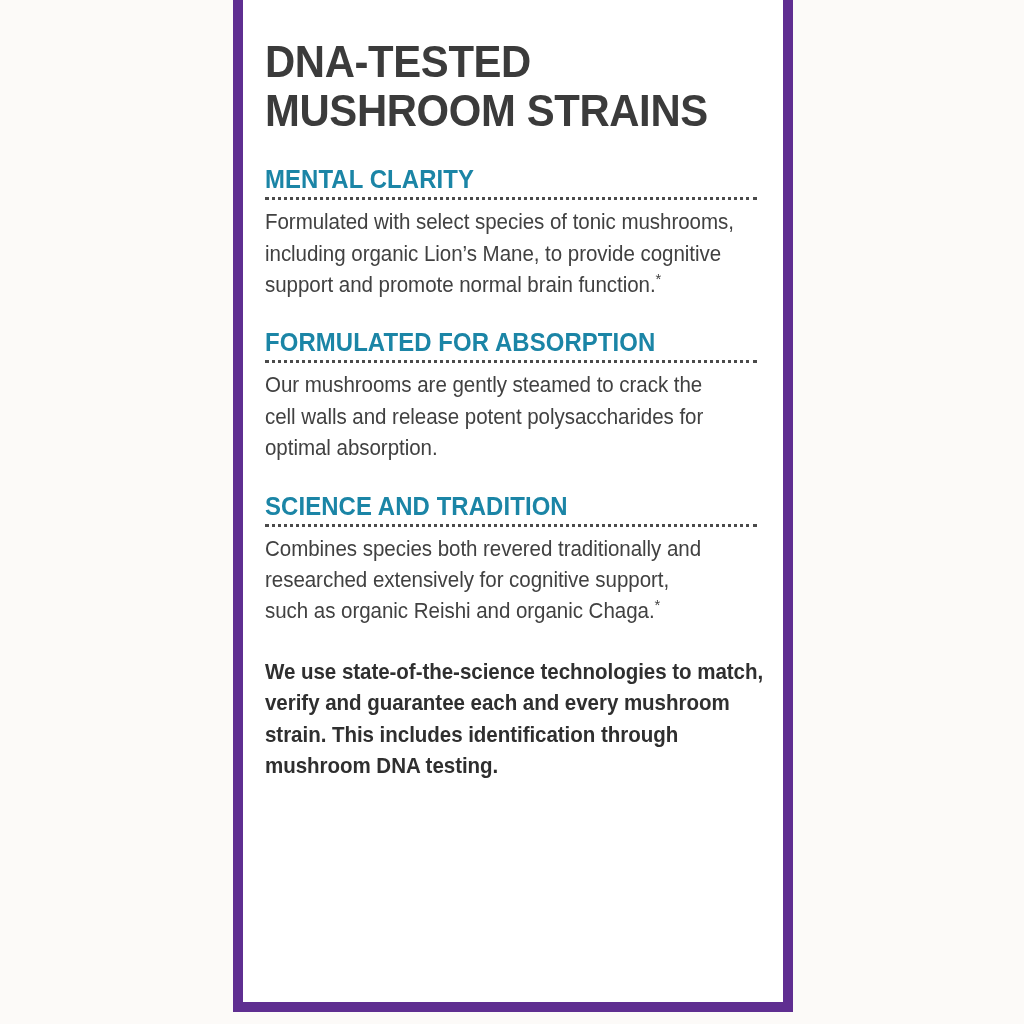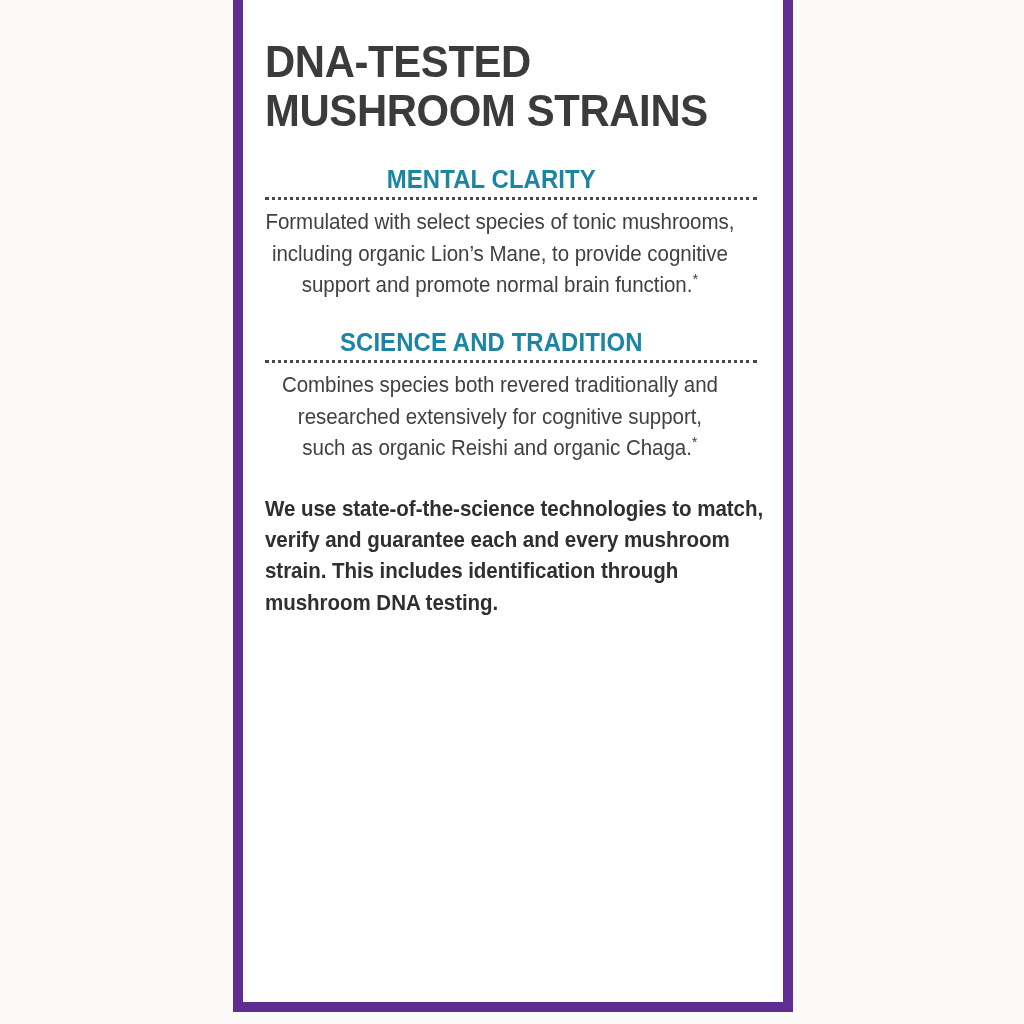--- a/index.html
+++ b/index.html
@@ -58,21 +58,20 @@
     transform-origin: left top;
   }
   .title .line {
     display: block;
     white-space: nowrap;
   }
 
   
   .sections {
     margin-top: 30px;
-    text-align: center;
   }
   .section {
     margin-bottom: 27px;
   }
   .section:last-of-type {
     margin-bottom: 0;
   }
 
   .section-heading {
     margin: 0;
@@ -154,20 +153,29 @@
           <h2 class="section-heading" style="color: rgb(27, 133, 166);">MENTAL CLARITY</h2>
           <hr class="rule" style="border-top-color: rgb(74, 74, 74);">
           <p class="section-body" style="color: rgb(65, 65, 65);">
             <span class="line">Formulated with select species of tonic mushrooms,</span>
             <span class="line">including organic Lion’s Mane, to provide cognitive</span>
             <span class="line"><span>support and promote normal brain function.</span><span class="sup">*</span></span>
           </p>
         </section>
 
 
+        <section class="section">
+          <h2 class="section-heading" style="color: rgb(27, 133, 166);">FORMULATED FOR ABSORPTION</h2>
+          <hr class="rule" style="border-top-color: rgb(74, 74, 74);">
+          <p class="section-body" style="color: rgb(65, 65, 65);">
+            <span class="line">Our mushrooms are gently steamed to crack the</span>
+            <span class="line">cell walls and release potent polysaccharides for</span>
+            <span class="line">optimal absorption.</span>
+          </p>
+        </section>
 
         <section class="section">
           <h2 class="section-heading" style="color: rgb(27, 133, 166);">SCIENCE AND TRADITION</h2>
           <hr class="rule" style="border-top-color: rgb(74, 74, 74);">
           <p class="section-body" style="color: rgb(65, 65, 65);">
             <span class="line">Combines species both revered traditionally and</span>
             <span class="line">researched extensively for cognitive support,</span>
             <span class="line"><span>such as organic Reishi and organic Chaga.</span><span class="sup">*</span></span>
           </p>
         </section>

